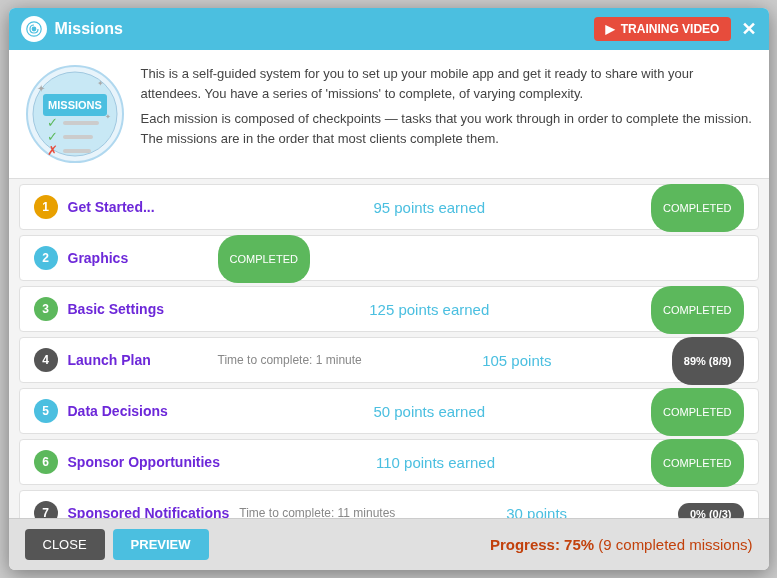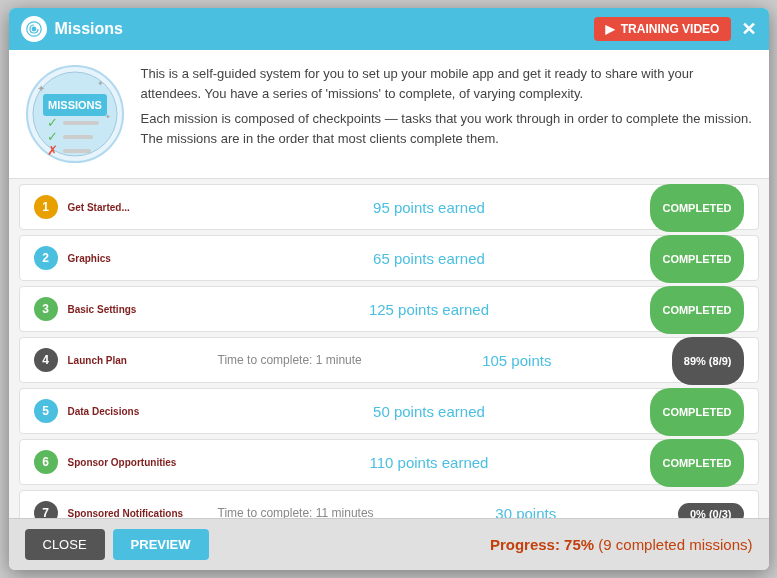--- a/index.html
+++ b/index.html
@@ -132,23 +132,23 @@
       display: flex;
       align-items: center;
       justify-content: center;
       font-size: 12px;
       font-weight: bold;
       color: #fff;
       flex-shrink: 0;
     }
 
     .mission-name {
-      font-size: 10px;
-      font-weight: bold;
-      color: #7f1d1d;
+      font-size: 14px;
+      font-weight: bold;
+      color: #6d28d9;
       min-width: 140px;
     }
 
     .mission-time {
       font-size: 12px;
       color: #888;
       min-width: 140px;
     }
 
     .mission-points {
@@ -159,21 +159,21 @@
     }
 
     .mission-status {
       flex-shrink: 0;
     }
 
     .status-completed {
       background: #5cb85c;
       color: #fff;
       font-size: 11px;
-      font-weight: bold;
+      font-weight: normal;
       padding: 18px 12px;
       border-radius: 20px;
       white-space: nowrap;
     }
 
     .status-progress {
       background: #555;
       color: #fff;
       font-size: 11px;
       font-weight: bold;
@@ -297,21 +297,20 @@
 
       <div class="mission-points">95 points earned</div>
       <div class="mission-status">
         <span class="status-completed">COMPLETED</span>
       </div>
     </div>
       <div class="mission-row">
       <div class="mission-number" style="background:#4bbfe0">2</div>
       <div class="mission-name">Graphics</div>
 
-      <div class="mission-points">65 points earned</div>
       <div class="mission-status">
         <span class="status-completed">COMPLETED</span>
       </div>
     </div>
       <div class="mission-row">
       <div class="mission-number" style="background:#5cb85c">3</div>
       <div class="mission-name">Basic Settings</div>
 
       <div class="mission-points">125 points earned</div>
       <div class="mission-status">

